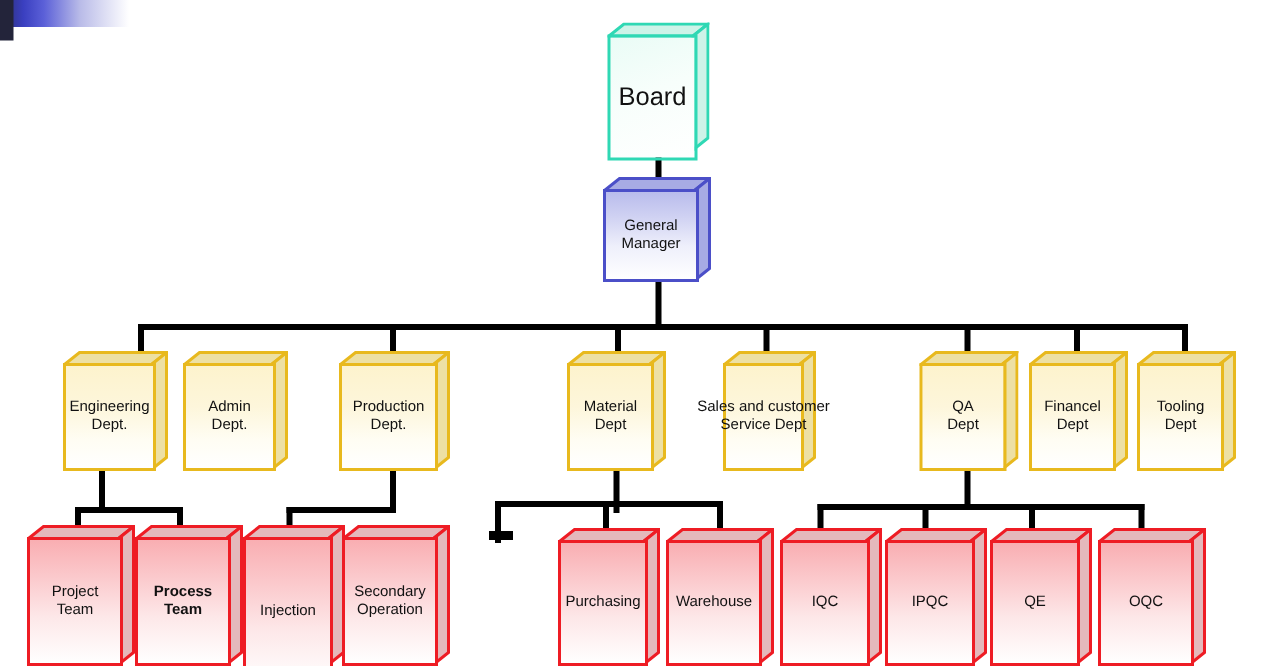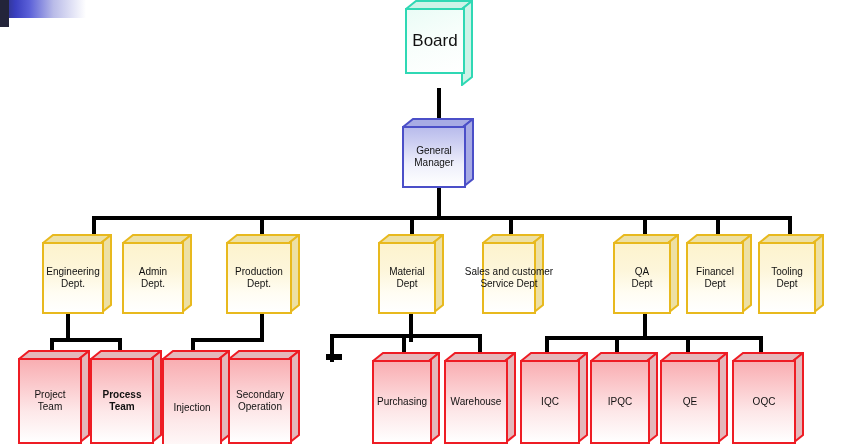--- a/index.html
+++ b/index.html
@@ -156,21 +156,21 @@
   <div class="conn" style="left:402px; top:334px; width:4px; height:20px;"></div>
   <div class="conn" style="left:478px; top:334px; width:4px; height:20px;"></div>
 
   <div class="conn" style="left:643px; top:312px; width:4px; height:28px;"></div>
   <div class="conn" style="left:545px; top:336px; width:218px; height:4px;"></div>
   <div class="conn" style="left:545px; top:336px; width:4px; height:18px;"></div>
   <div class="conn" style="left:615px; top:336px; width:4px; height:18px;"></div>
   <div class="conn" style="left:686px; top:336px; width:4px; height:18px;"></div>
   <div class="conn" style="left:759px; top:336px; width:4px; height:18px;"></div>
 
-  <div class="node n-teal" style="left:405px; top:0; width:68px; height:74px;">
+  <div class="node n-teal" style="left:405px; top:15px; width:68px; height:92px;">
     <div class="top">
       <svg width="68" height="86" viewBox="0 0 68 86">
         <polygon class="side-fill side-stroke" stroke-width="2" points="1,9 11,1 67,1 57,9"></polygon>
         <polygon class="side-fill side-stroke" stroke-width="2" points="67,1 67,77 57,85 57,9"></polygon>
       </svg>
     </div>
     <div class="face t-board">
       <span class="label">Board</span>
     </div>
   </div>

